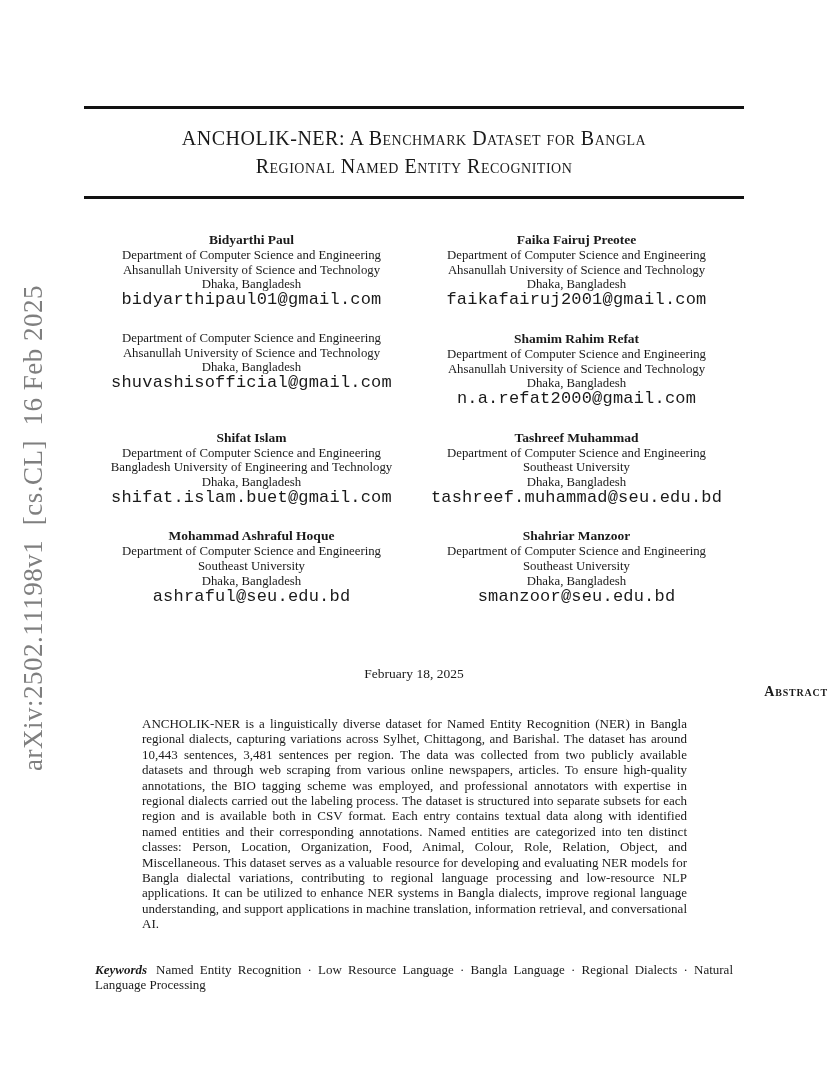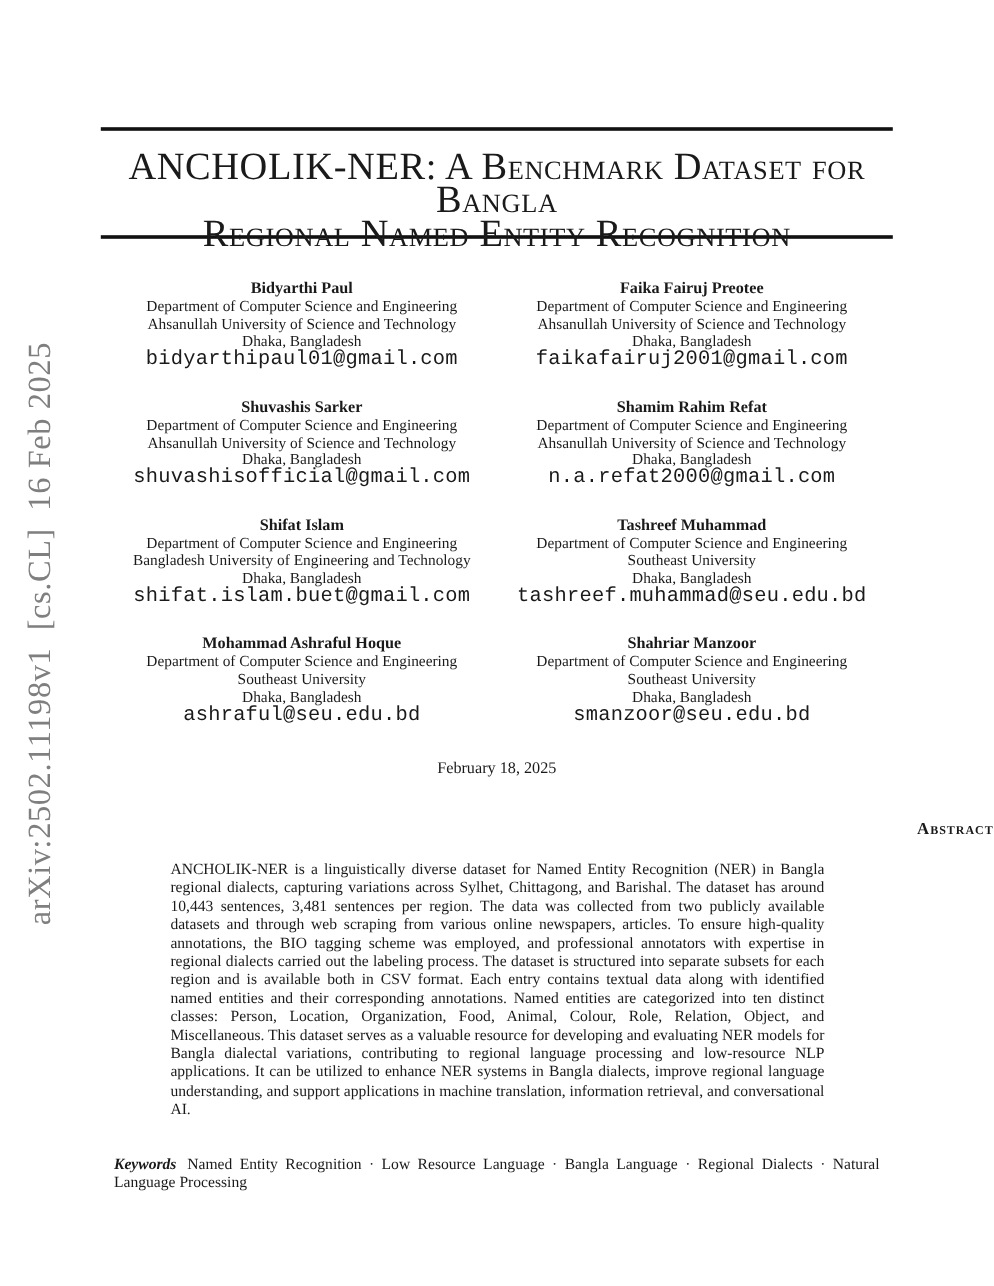--- a/index.html
+++ b/index.html
@@ -32,21 +32,21 @@
     top: 106px;
     width: 660px;
     height: 93px;
     box-sizing: border-box;
     border-top: 3px solid #111111;
     border-bottom: 3px solid #111111;
     padding-top: 15px;
     text-align: center;
   }
   .paper-title {
-    font-size: 32px;
+    font-size: 20px;
     line-height: 28px;
     font-variant: small-caps;
     letter-spacing: 0.5px;
     font-weight: 500;
   }
 
   
   .authors-grid {
     position: absolute;
     left: 95px;
@@ -64,21 +64,21 @@
     font-size: 17px;
     letter-spacing: 0.2px;
     color: #1a1a1a;
     text-decoration: none;
     display: inline-block;
     margin-top: 1px;
   }
 
   .pub-date {
     position: absolute;
-    left: 0; top: 632px;
+    left: 0; top: 666px;
     width: 100%;
     text-align: center;
     font-size: 13.5px;
   }
 
   .abstract-heading {
     position: absolute;
     left: 0; top: 684px;
     width: 100%;
     text-align: right;
@@ -136,21 +136,20 @@
 
     <div class="author-block">
       <div class="author-name">Faika Fairuj Preotee</div>
       <div>Department of Computer Science and Engineering</div>
       <div>Ahsanullah University of Science and Technology</div>
       <div>Dhaka, Bangladesh</div>
       <a href="#" class="author-email">faikafairuj2001@gmail.com</a>
     </div>
 
     <div class="author-block">
-      <div class="author-name">Shuvashis Sarker</div>
       <div>Department of Computer Science and Engineering</div>
       <div>Ahsanullah University of Science and Technology</div>
       <div>Dhaka, Bangladesh</div>
       <a href="#" class="author-email">shuvashisofficial@gmail.com</a>
     </div>
 
     <div class="author-block">
       <div class="author-name">Shamim Rahim Refat</div>
       <div>Department of Computer Science and Engineering</div>
       <div>Ahsanullah University of Science and Technology</div>

